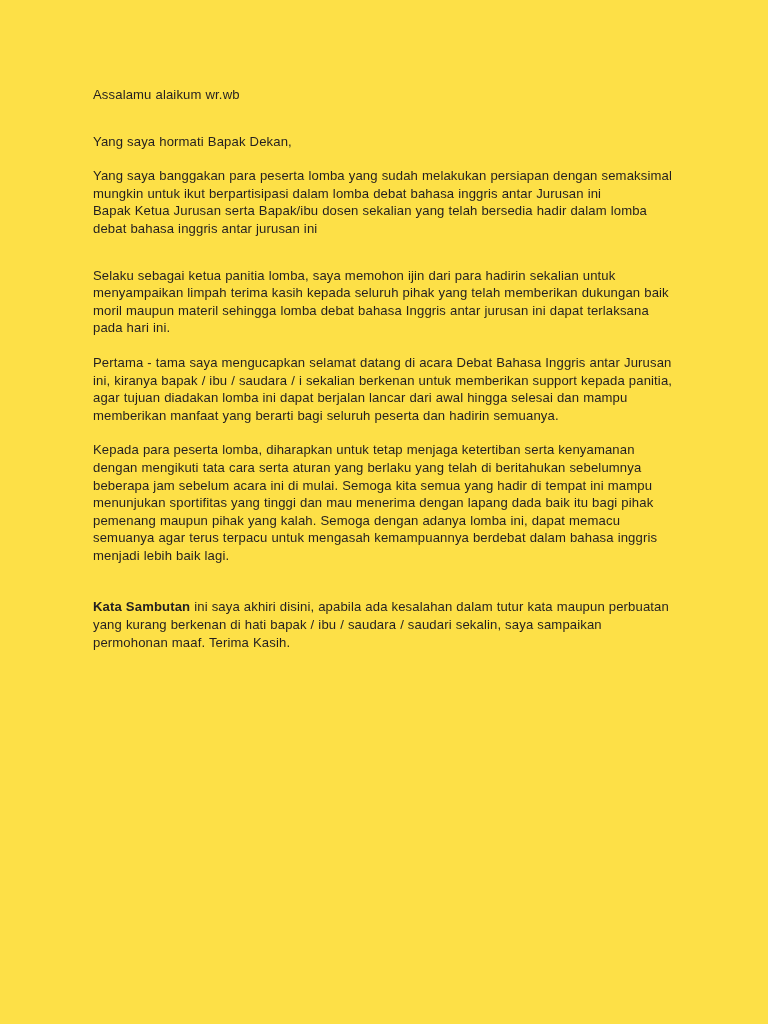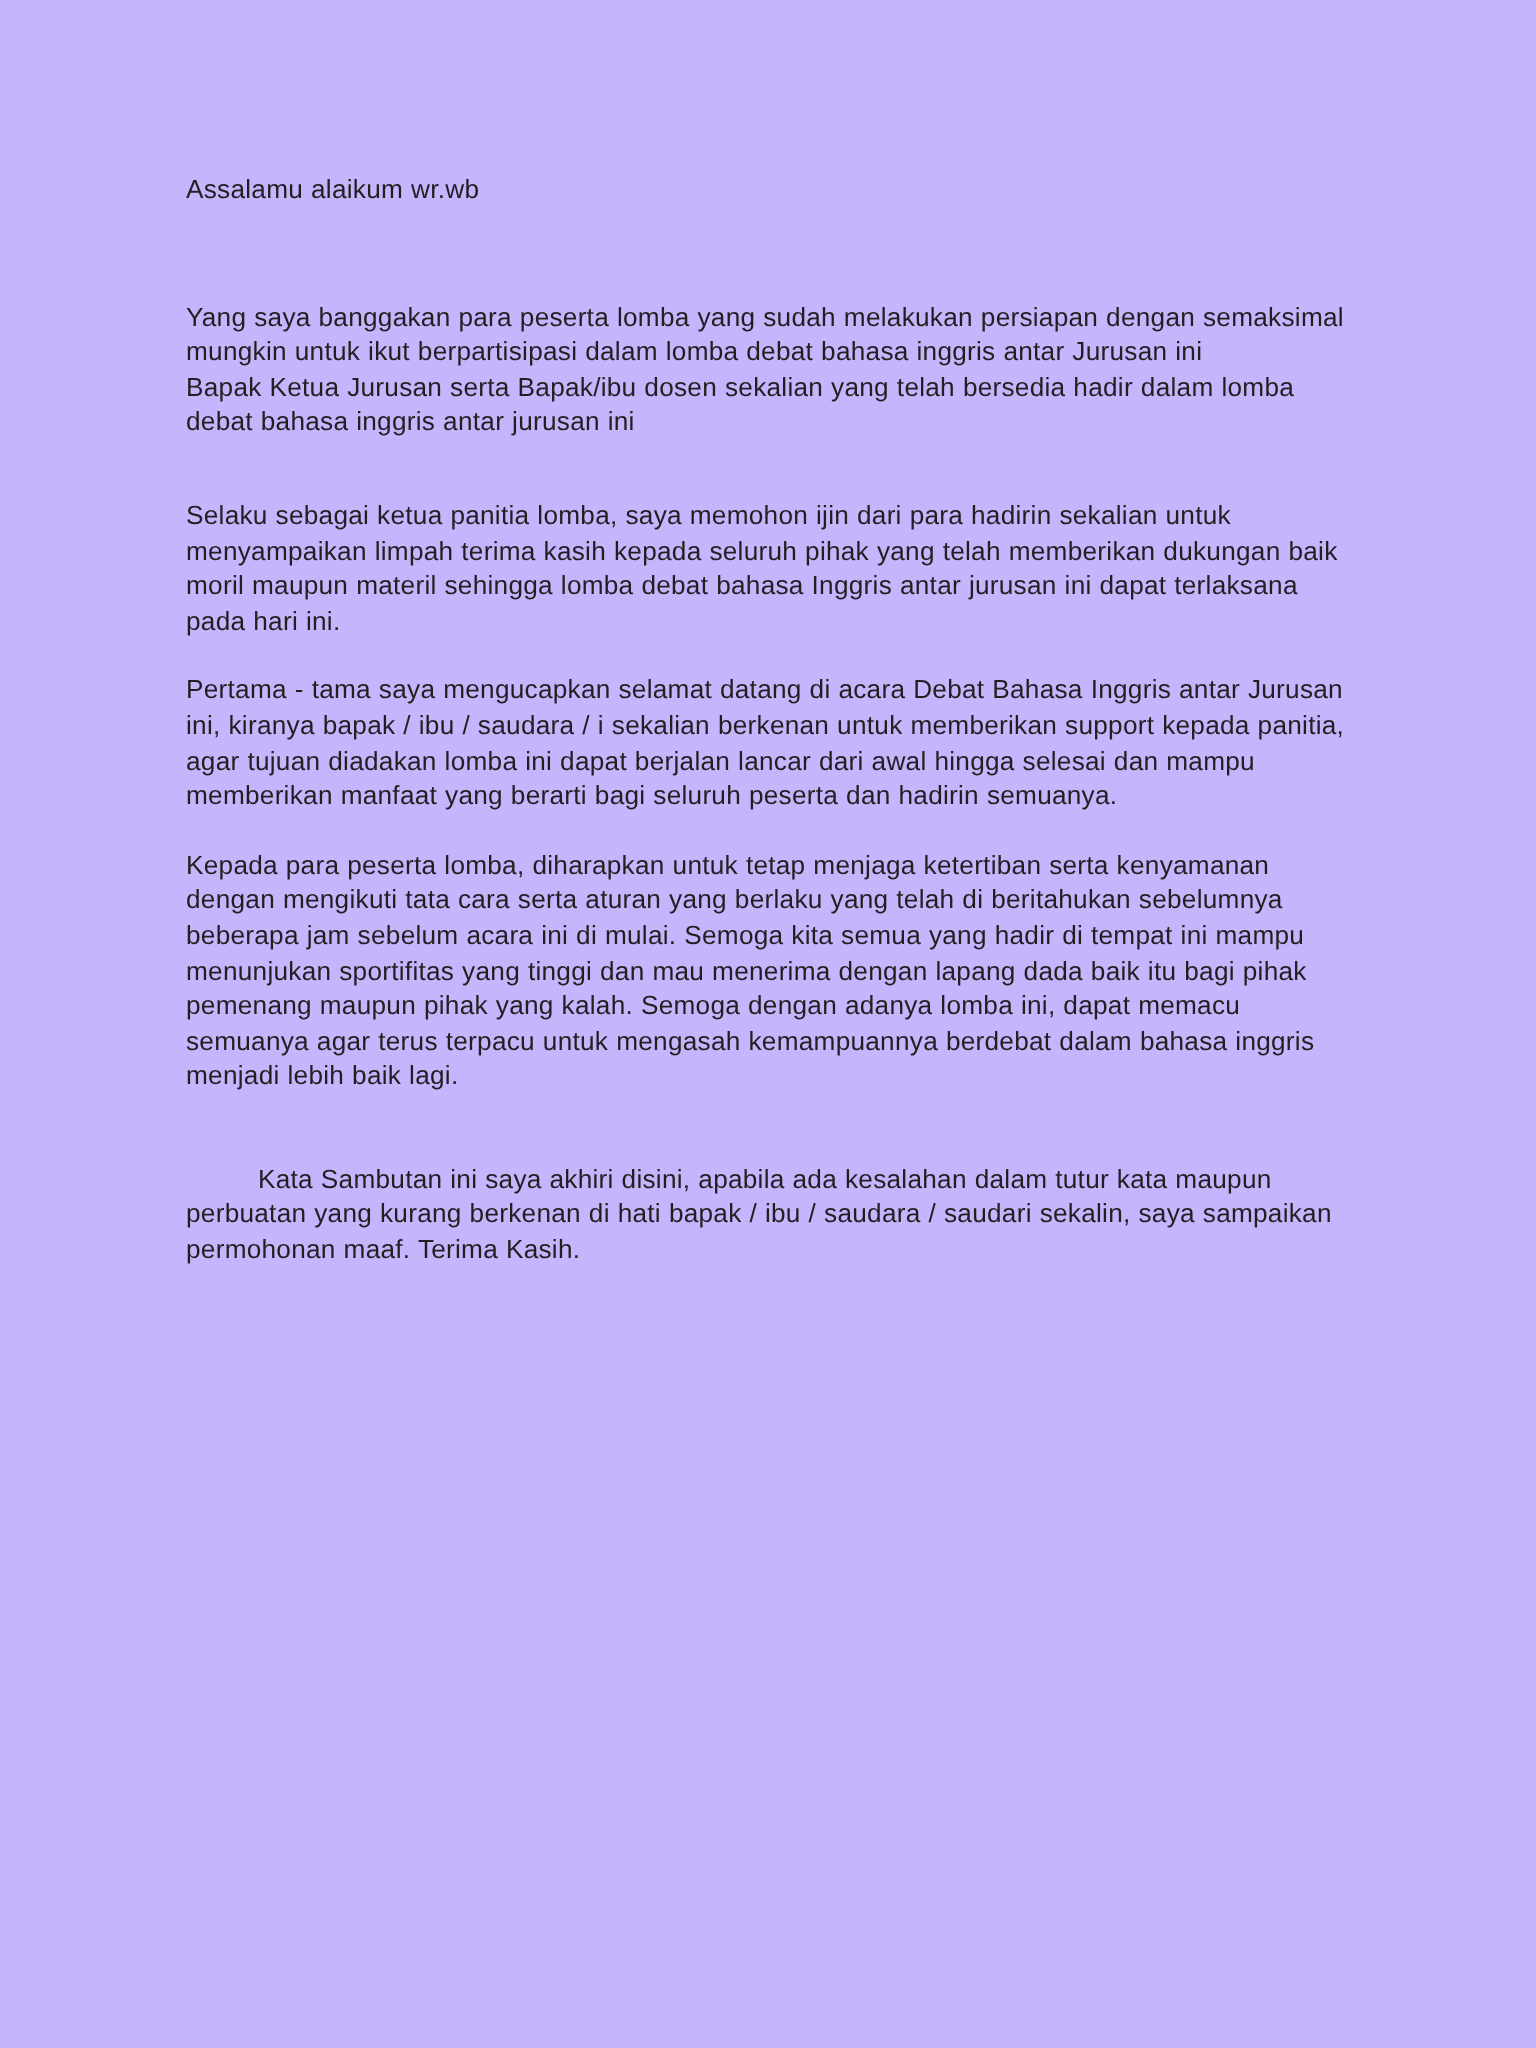--- a/index.html
+++ b/index.html
@@ -12,53 +12,54 @@
     height: 1024px;
     overflow: hidden;
     font-family: "Liberation Sans", "DejaVu Sans", sans-serif;
     color: #231f20;
     -webkit-font-smoothing: antialiased;
   }
   .page {
     position: relative;
     width: 768px;
     height: 1024px;
-    background: #c4b5fd;
+    background: #fde047;
     box-sizing: border-box;
   }
   .doc-body {
     position: absolute;
     left: 93px;
     top: 86px;
     width: 582px;
   }
   .para {
     font-size: 13.1px;
     line-height: 17.6px;
     color: #231f20;
     margin: 0;
     text-align: left;
     word-spacing: 0.2px;
     letter-spacing: 0.01em;
   }
   
   .gap-lg   { height: 29px; }
   .gap-md   { height: 17px; }
-  .bold { font-weight: normal; margin-left: 36px; }
+  .bold { font-weight: bold; }
 </style>
 </head>
 <body>
 
 <div class="page">
   <div class="doc-body">
 
     <p class="para">Assalamu alaikum wr.wb</p>
 
     <div class="gap-lg"></div>
 
+    <p class="para">Yang saya hormati Bapak Dekan,</p>
 
     <div class="gap-md"></div>
 
     <p class="para">Yang saya banggakan para peserta lomba yang sudah melakukan persiapan dengan semaksimal mungkin untuk ikut berpartisipasi dalam lomba debat bahasa inggris antar Jurusan ini</p>
 
     <p class="para">Bapak Ketua Jurusan serta Bapak/ibu dosen sekalian yang telah bersedia hadir dalam lomba debat bahasa inggris antar jurusan ini</p>
 
     <div class="gap-lg"></div>
 
     <p class="para">Selaku sebagai ketua panitia lomba, saya memohon ijin dari para hadirin sekalian untuk menyampaikan limpah terima kasih kepada seluruh pihak yang telah memberikan dukungan baik moril maupun materil sehingga lomba debat bahasa Inggris antar jurusan ini dapat terlaksana pada hari ini.</p>

